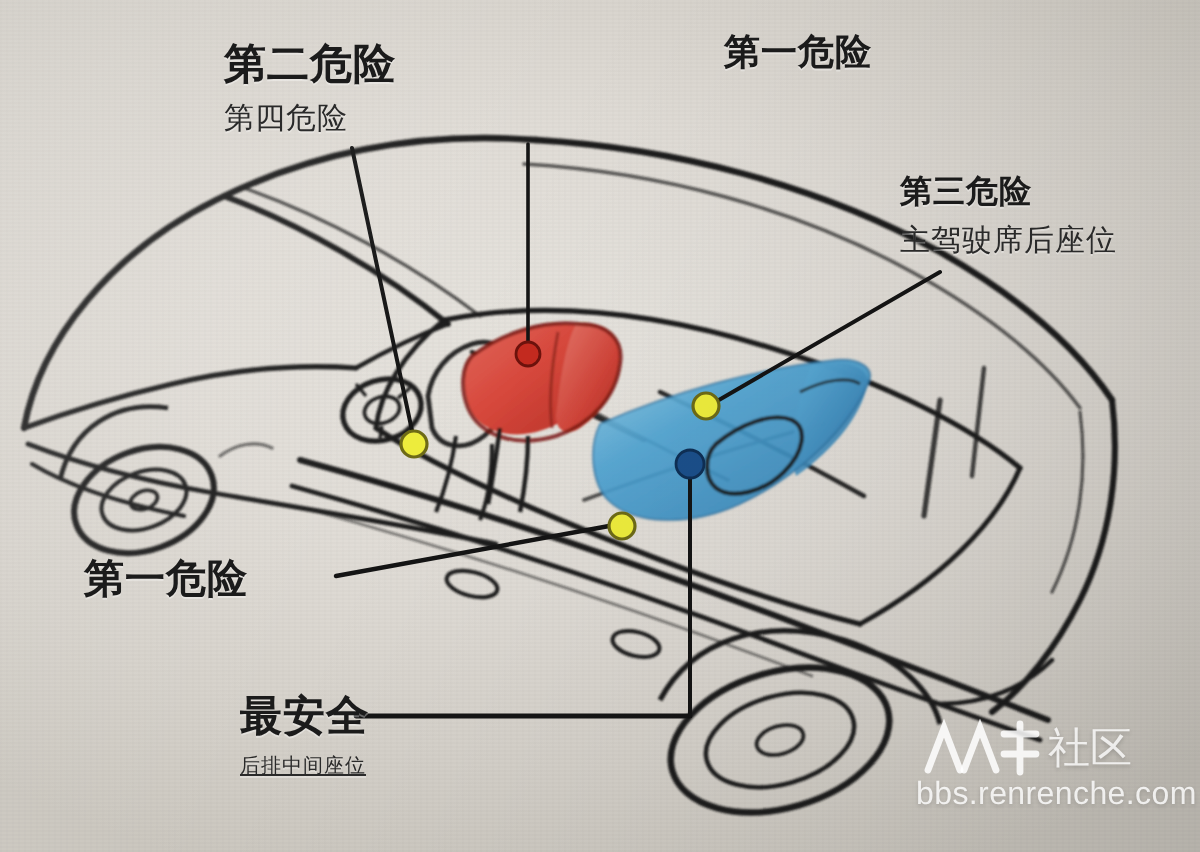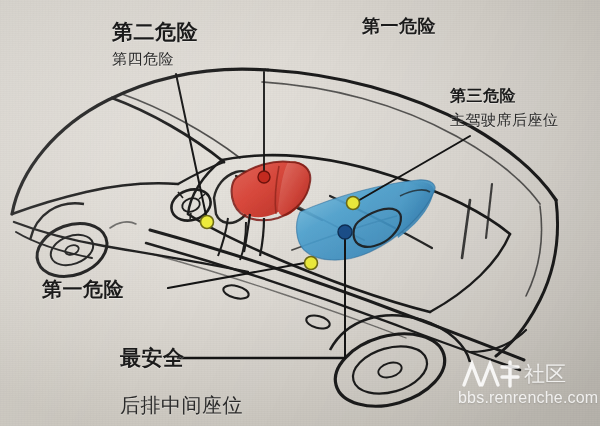--- a/index.html
+++ b/index.html
@@ -53,21 +53,21 @@
   #lbl-1 .hd{font-size:18px;}
   #lbl-1 .sb{font-size:15px;margin-top:4px;}
   #lbl-3{left:450px;top:86px;}
   #lbl-3 .hd{font-size:16px;}
   #lbl-3 .sb{font-size:15px;margin-top:4px;}
   #lbl-4{left:42px;top:276px;}
   #lbl-4 .hd{font-size:20px;}
   #lbl-4 .sb{font-size:15px;margin-top:4px;}
   #lbl-5{left:120px;top:344px;}
   #lbl-5 .hd{font-size:21px;}
-  #lbl-5 .sb{font-size:20px;margin-top:20px;}
+  #lbl-5 .sb{font-size:10px;margin-top:4px;text-decoration:underline;}
 
   
   #wm{
     position:absolute;left:458px;top:358px;
     width:160px;height:60px;
     pointer-events:none;
   }
   #wm .wm-row{display:flex;align-items:center;gap:4px;height:32px;}
   #wm .wm-mark{width:62px;height:30px;}
   #wm .wm-cn{

